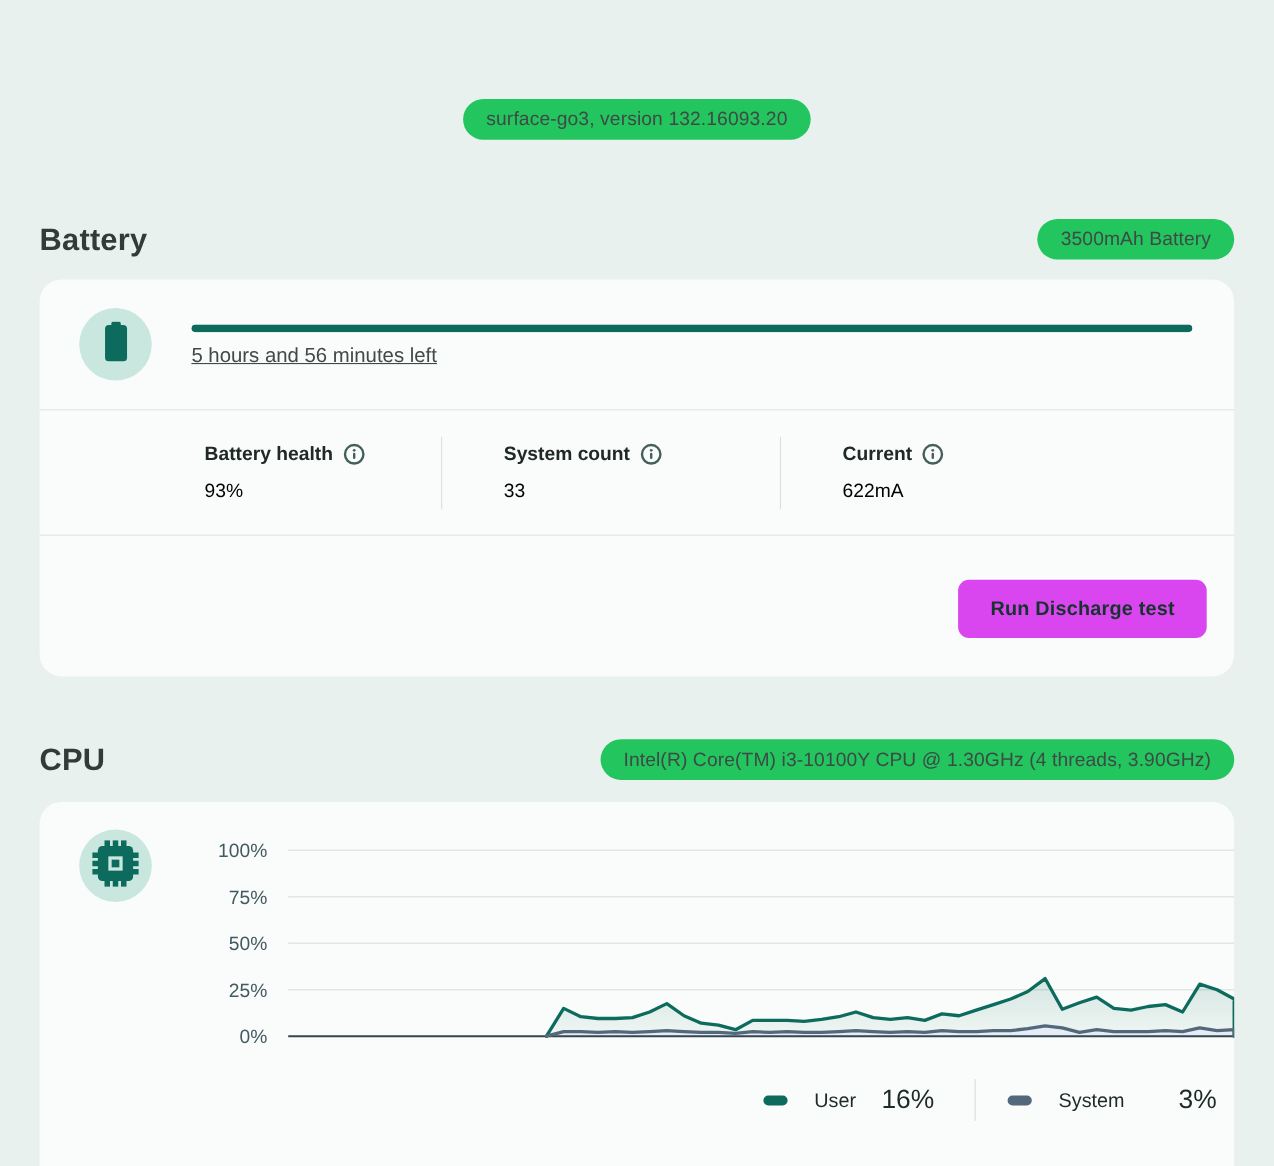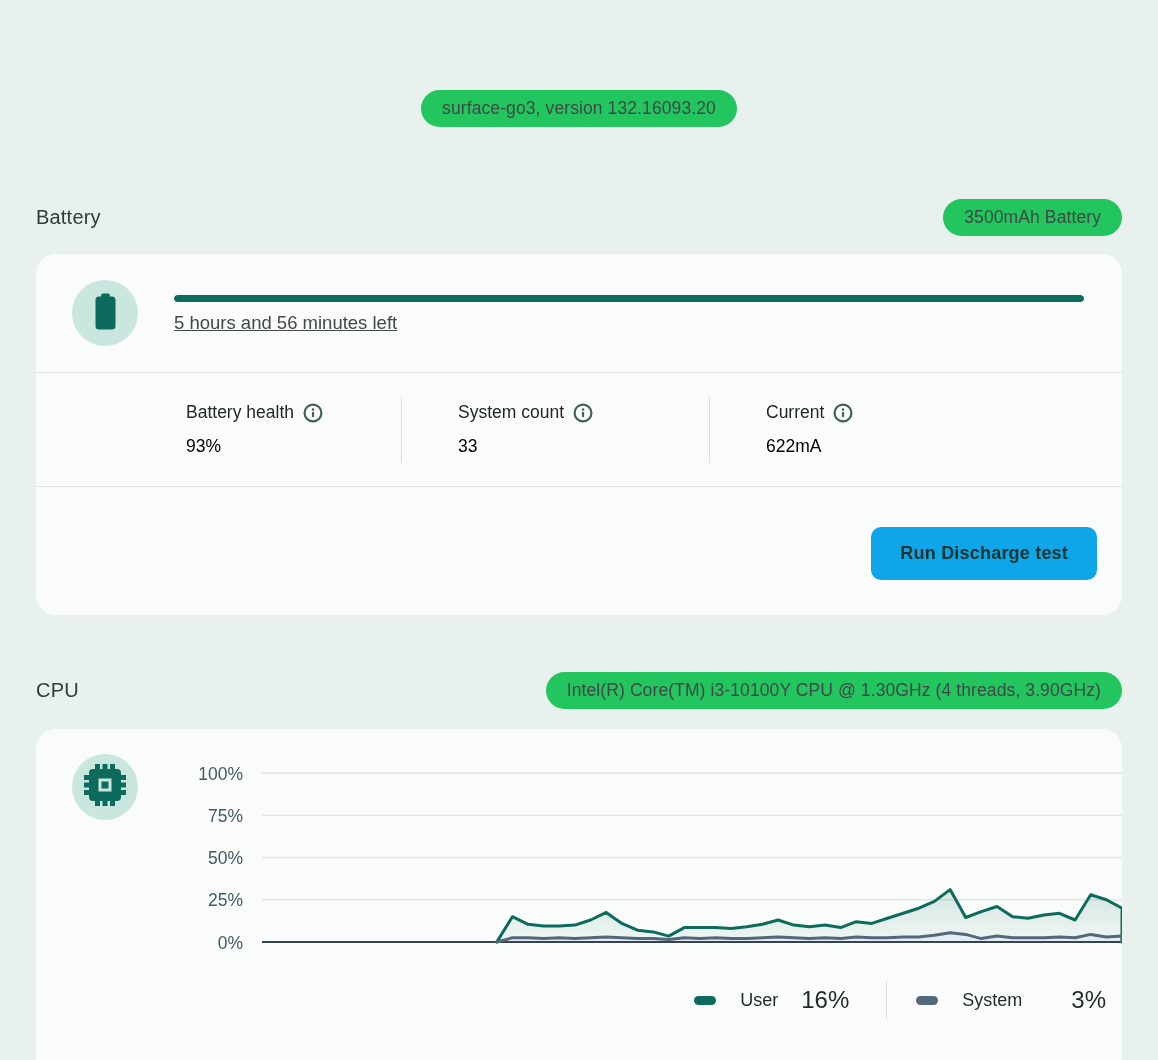--- a/index.html
+++ b/index.html
@@ -20,21 +20,21 @@
     font-size:17.5px;letter-spacing:.1px;
   }
 
   
   .section-header{
     display:flex;justify-content:space-between;align-items:center;
     margin:0 36px;
   }
   .section-header.battery{margin-top:72px;}
   .section-header.cpu{margin-top:57px;}
-  .section-title{font-size:20px;font-weight:400;color:#333b39;letter-spacing:.2px;}
+  .section-title{font-size:28px;font-weight:700;color:#333b39;letter-spacing:.2px;}
 
   
   .card{
     background:#f9fcfa;border-radius:20px;
     margin:18px 36px 0 36px;width:1086px;box-sizing:border-box;
     position:relative;
   }
   .battery-card{height:361px;}
   .cpu-card{height:380px;margin-top:20px;}
 
@@ -63,29 +63,29 @@
   .battery-stats{
     height:113px;display:flex;align-items:center;box-sizing:border-box;
     padding-left:150px;
   }
   .stat-col{display:flex;flex-direction:column;justify-content:center;}
   .stat-col.c1{width:215px;}
   .stat-col.c2{width:307px;padding-left:56px;box-sizing:border-box;}
   .stat-col.c3{padding-left:56px;}
   .v-divider{width:1px;height:66px;background:#dadedc;}
   .stat-label-row{display:flex;align-items:center;gap:9px;}
-  .stat-label{font-size:17.5px;color:#212927;font-weight:400;}
+  .stat-label{font-size:17.5px;color:#212927;font-weight:700;}
   .stat-value{font-size:17.5px;color:#000000;margin-top:13px;}
   .info-icon{width:20px;height:20px;display:inline-block;}
 
   
   .battery-actions{height:128px;position:relative;}
   .primary-button{
     position:absolute;right:25px;top:40px;
-    background:#0ea5e9;color:#16342c;border:none;border-radius:10px;
+    background:#d946ef;color:#16342c;border:none;border-radius:10px;
     height:53px;padding:0 29px;
     font-family:"Liberation Sans", sans-serif;
     font-size:18px;font-weight:700;letter-spacing:.2px;cursor:pointer;
   }
 
   
   .chart-svg{position:absolute;left:155px;top:14px;}
   .tick-label{font-size:17.5px;fill:#435a60;}
 
   .legend{

